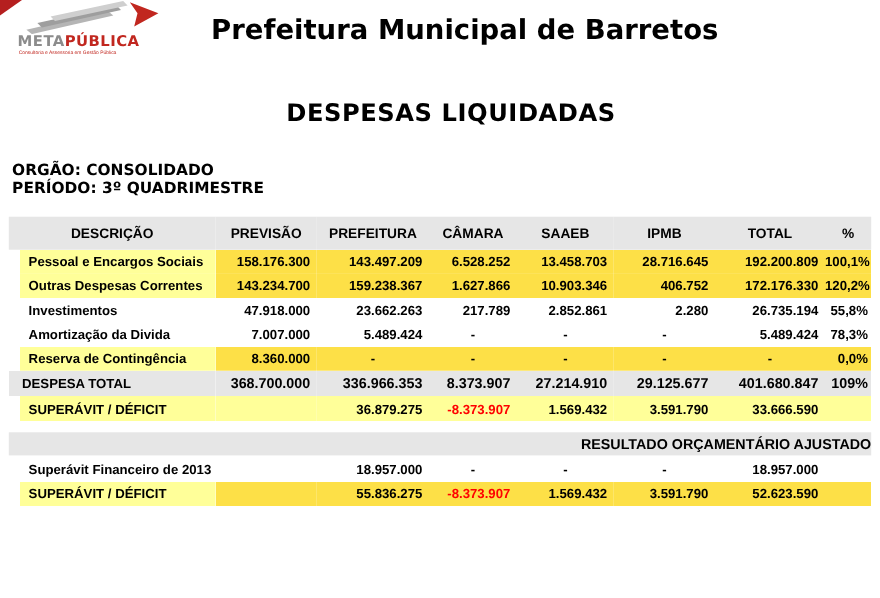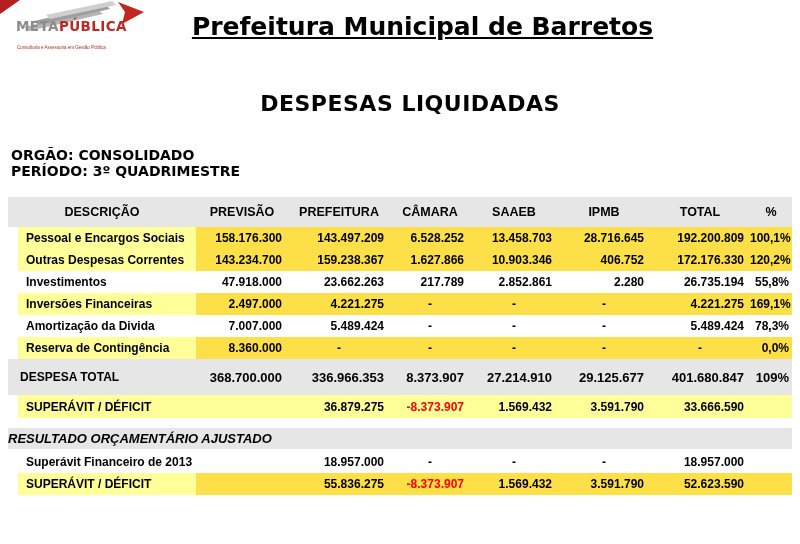--- a/index.html
+++ b/index.html
@@ -5,57 +5,57 @@
   html,body{margin:0;padding:0;}
   body{
     width:800px;height:544px;position:relative;overflow:hidden;
     background:#ffffff;font-family:"Liberation Sans",sans-serif;color:#000;
   }
   
   .logo{position:absolute;top:0;left:0;width:160px;height:60px;}
   .corner{position:absolute;top:0;left:0;width:0;height:0;
     border-top:14px solid #b51f1f;border-right:20px solid transparent;}
   .logo-arrow{position:absolute;left:20px;top:1px;}
-  .logo-text{position:absolute;left:16px;top:18px;font-weight:bold;font-size:13.5px;
+  .logo-text{position:absolute;left:16px;top:30px;font-weight:bold;font-size:13.5px;
     letter-spacing:.4px;font-family:"DejaVu Sans",sans-serif;white-space:nowrap;}
   .logo-text .g{color:#8c8c8c;}
   .logo-text .r{color:#c1271f;}
   .tagline{position:absolute;left:17px;top:45px;font-size:4.5px;color:#c1271f;white-space:nowrap;}
   
   .titles{position:absolute;top:13px;left:45px;right:0;text-align:center;
-    font-family:"DejaVu Sans",sans-serif;font-weight:bold;text-decoration:underline;}
+    font-family:"DejaVu Sans",sans-serif;font-weight:bold;}
   .main-title{font-size:25px;line-height:1.15;}
   .sub-title{font-size:17px;margin-top:2px;}
   .section-title{position:absolute;top:91px;left:20px;right:0;text-align:center;
     font-family:"DejaVu Sans",sans-serif;font-weight:bold;font-size:22px;letter-spacing:.5px;}
   .meta-row{position:absolute;top:147px;left:11px;right:12px;display:flex;
     justify-content:space-between;font-family:"DejaVu Sans",sans-serif;
     font-weight:bold;font-size:14px;flex-direction:column;}
   
   .table-wrap{position:absolute;top:197px;left:8px;width:784px;}
   table.grid{border-collapse:collapse;width:784px;table-layout:fixed;
     font-weight:bold;font-size:12px;}
   .grid th{background:#e6e6e6;height:30px;font-size:12.5px;text-align:center;padding:0;}
   .grid td{height:22px;padding:0;white-space:nowrap;overflow:hidden;}
   .grid .c-desc{text-align:left;padding-left:18px;font-size:12px;}
   .grid .c-num{text-align:right;padding-right:6px;}
   .grid td:last-child{padding-right:3px;}
   .grid .c-dash{text-align:center;padding-right:0;}
   .grid .neg{color:#ff0000;}
   .row-yellow td{background:#fde047;}
   .row-yellow td.c-desc{background:linear-gradient(to right,#fff 0,#fff 10px,#ffff99 10px);}
-  .row-total td{background:#e6e6e6;height:36px;font-size:13px;}
+  .row-total td{background:#e6e6e6;height:23px;font-size:13px;}
   .row-total td.c-desc{padding-left:12px;}
   .row-superavit td{background:#ffff99;height:23px;}
   .row-superavit td.c-desc{background:linear-gradient(to right,#fff 0,#fff 10px,#ffff99 10px);}
   .spacer-body td{height:auto;background:#fff;}
   .sp13{height:13px;}
   .sp20{height:20px;}
   .ajustado-band{margin-top:10px;height:21px;line-height:21px;background:#e6e6e6;
-    text-align:left;font-weight:bold;font-size:13px;font-style:italic;}
+    text-align:right;font-weight:bold;font-size:13px;}
   .ajustado-table{margin-top:2px;}
 </style>
 </head>
 <body>
 
 <div class="logo">
   <div class="corner"></div>
   <svg class="logo-arrow" width="132" height="30" viewBox="0 0 132 30">
     <polygon points="4,26 78,9 83,13 9,30" fill="#b5b5b5"></polygon>
     <polygon points="14,20 86,4 90,8 18,24" fill="#9e9e9e"></polygon>
@@ -130,30 +130,20 @@
         <tr>
           <td class="c-desc">Investimentos</td>
           <td class="c-num">47.918.000</td>
           <td class="c-num">23.662.263</td>
           <td class="c-num">217.789</td>
           <td class="c-num">2.852.861</td>
           <td class="c-num">2.280</td>
           <td class="c-num">26.735.194</td>
           <td class="c-num">55,8%</td>
         </tr>
-        <tr class="row-yellow">
-          <td class="c-desc">Inversões Financeiras</td>
-          <td class="c-num">2.497.000</td>
-          <td class="c-num">4.221.275</td>
-          <td class="c-num c-dash">-</td>
-          <td class="c-num c-dash">-</td>
-          <td class="c-num c-dash">-</td>
-          <td class="c-num">4.221.275</td>
-          <td class="c-num">169,1%</td>
-        </tr>
         <tr>
           <td class="c-desc">Amortização da Divida</td>
           <td class="c-num">7.007.000</td>
           <td class="c-num">5.489.424</td>
           <td class="c-num c-dash">-</td>
           <td class="c-num c-dash">-</td>
           <td class="c-num c-dash">-</td>
           <td class="c-num">5.489.424</td>
           <td class="c-num">78,3%</td>
         </tr>

